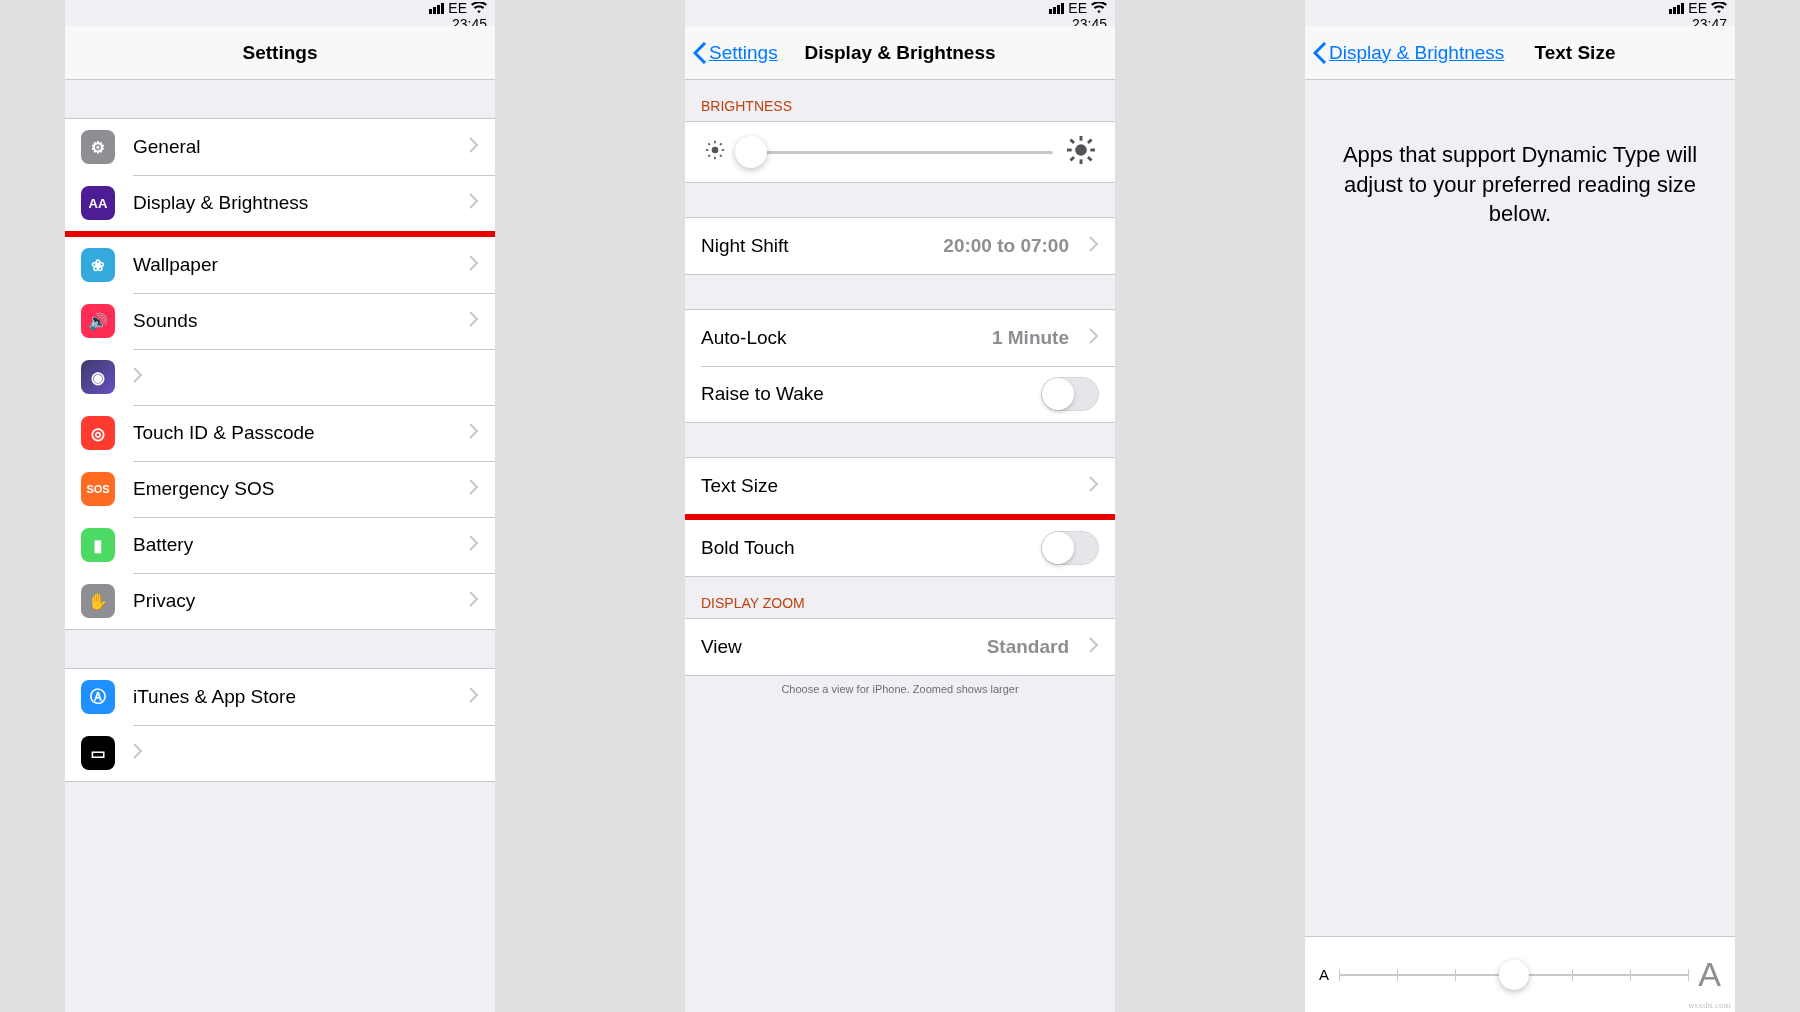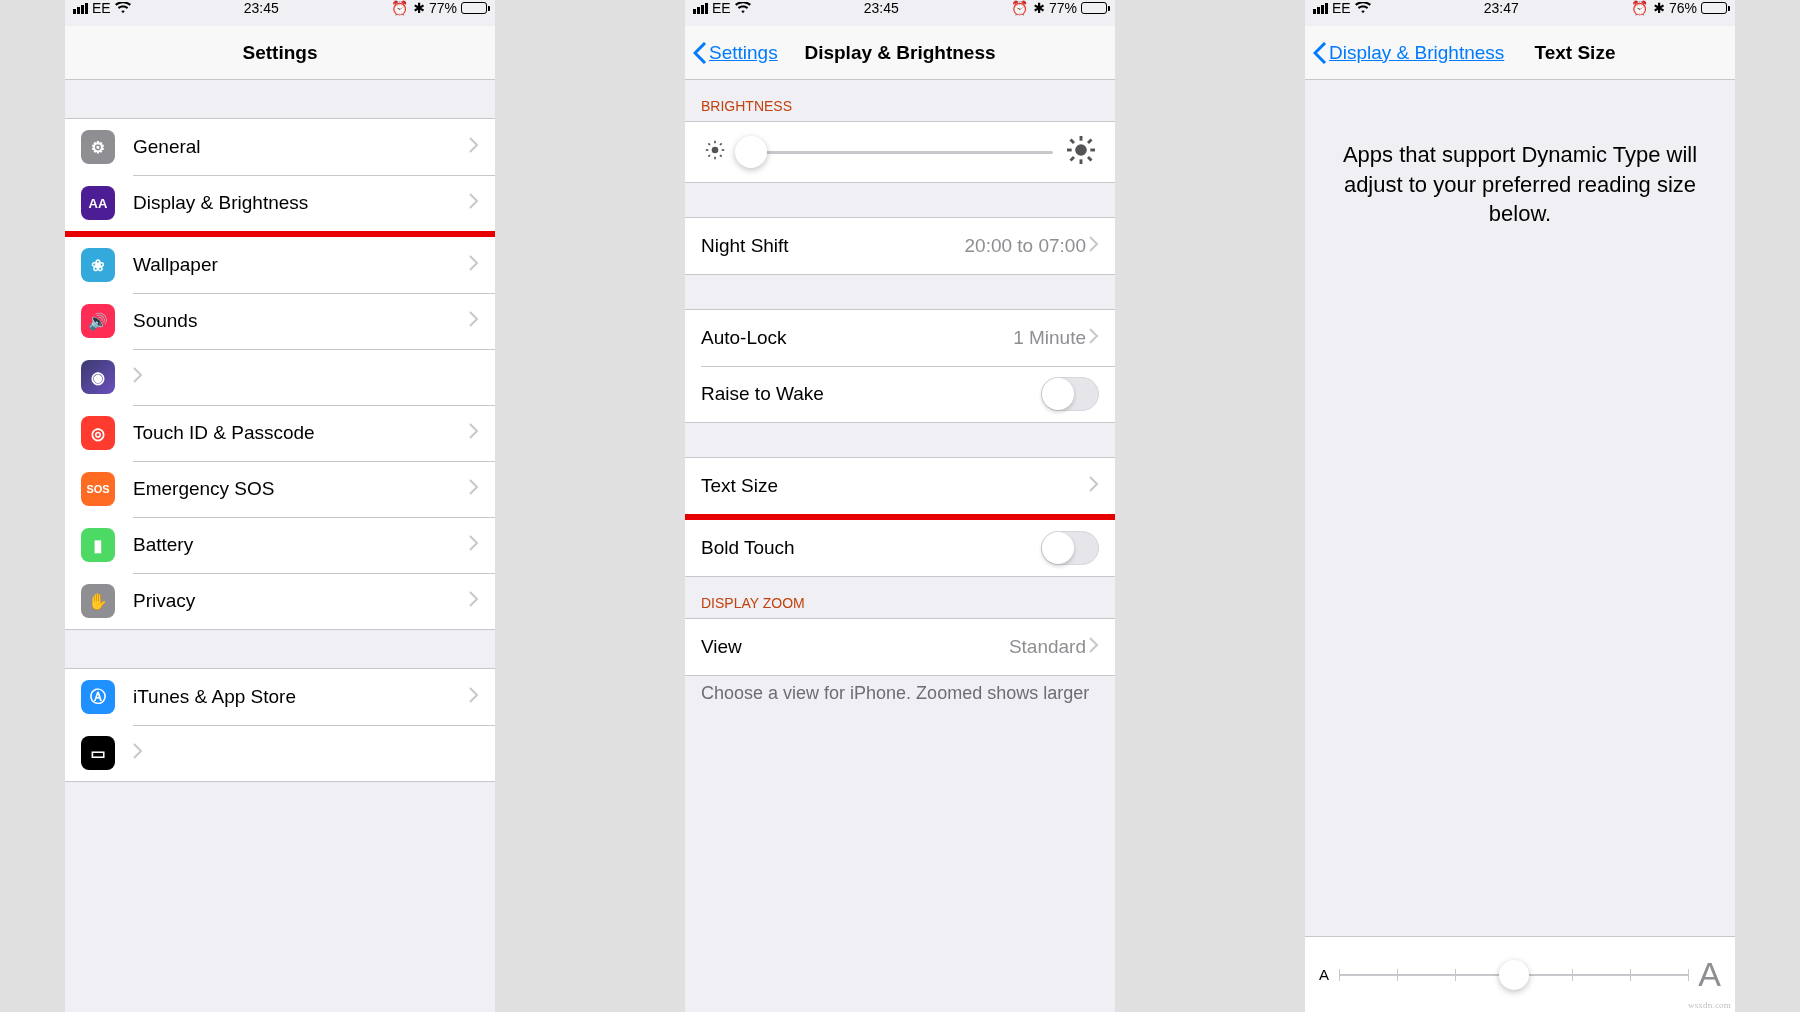--- a/index.html
+++ b/index.html
@@ -1,20 +1,20 @@
 <!DOCTYPE html>
 <html><head>
 <meta charset="utf-8">
 <style>
 * { margin: 0; padding: 0; box-sizing: border-box; font-family: -apple-system, "Helvetica Neue", Helvetica, Arial, sans-serif; }
 body { background: #e0e0e0; display: flex; gap: 60px; padding: 0; width: 1800px; height: 1012px; justify-content: space-around; }
 .phone { width: 430px; background: #efeff4; display: flex; flex-direction: column; position: relative; overflow: hidden; }
 
 
-.status-bar { height: 26px; display: flex; align-items: flex-start; justify-content: space-between; padding: 0 8px; font-size: 14px; font-weight: 500; color: #000; }
+.status-bar { height: 26px; display: flex; align-items: flex-end; justify-content: space-between; padding: 0 8px; font-size: 14px; font-weight: 500; color: #000; flex-direction: column; }
 .sb-left { display: flex; align-items: center; gap: 4px; }
 .sb-right { display: flex; align-items: center; gap: 4px; }
 .signal { display: flex; align-items: flex-end; gap: 1px; }
 .signal span { width: 3px; background: #000; display: inline-block; }
 .signal span:nth-child(1){height:5px}.signal span:nth-child(2){height:7px}.signal span:nth-child(3){height:9px}.signal span:nth-child(4){height:11px}
 .wifi-ic { width: 16px; height: 12px; }
 .battery { width: 26px; height: 12px; border: 1.5px solid #000; border-radius: 3px; position: relative; }
 .battery::after { content: ''; position: absolute; right: -4px; top: 3px; width: 2px; height: 5px; background: #000; border-radius: 0 1px 1px 0; }
 .battery-fill { background: #000; height: 100%; width: 77%; border-radius: 1px; }
 .battery.b76 .battery-fill { width: 76%; }
@@ -22,27 +22,27 @@
 
 .nav-bar { height: 54px; background: #f8f8f8; border-bottom: 1px solid #c8c7cc; display: flex; align-items: center; justify-content: center; position: relative; }
 .nav-title { font-size: 19px; font-weight: 600; color: #000; }
 .nav-back { position: absolute; left: 8px; display: flex; align-items: center; color: #007aff; font-size: 19px; text-decoration: underline; }
 .nav-back svg { width: 14px; height: 22px; margin-right: 2px; }
 
 
 .list-group { background: #fff; border-top: 1px solid #c8c7cc; border-bottom: 1px solid #c8c7cc; }
 .group-gap { height: 38px; }
 .group-header { font-size: 14px; color: #c2410c; padding: 18px 16px 7px; text-transform: uppercase; }
-.group-footer { font-size: 18px; color: #6d6d72; padding: 7px 16px 18px; }
+.group-footer { font-size: 11px; color: #6d6d72; padding: 7px 16px 18px; text-align: center; }
 .cell { display: flex; align-items: center; height: 56px; padding: 0 16px; position: relative; }
 .cell + .cell::before { content: ''; position: absolute; top: 0; left: 68px; right: 0; height: 1px; background: #c8c7cc; }
 .cell.noicon + .cell.noicon::before { left: 16px; }
 .cell .icon { width: 34px; height: 34px; border-radius: 8px; margin-right: 18px; display: flex; align-items: center; justify-content: center; color: #fff; font-size: 16px; font-weight: 700; flex-shrink: 0; }
 .cell .label { font-size: 19px; color: #000; flex: 1; }
-.cell .detail { font-size: 19px; color: #8e8e93; margin-right: 3px; }
+.cell .detail { font-size: 19px; color: #8e8e93; margin-right: 20px; font-weight: bold; }
 .cell .chev { color: #c7c7cc; }
 .cell .chev svg { width: 10px; height: 16px; }
 
 .red-underline { height: 6px; background: #e60000; margin-left: 0; }
 
 
 .toggle { width: 58px; height: 34px; background: #e5e5ea; border-radius: 17px; position: relative; border: 1px solid #d6d6db; }
 .toggle .knob { width: 32px; height: 32px; background: #fff; border-radius: 50%; position: absolute; top: 0; left: 0; box-shadow: 0 2px 4px rgba(0,0,0,.2); }
 
 

